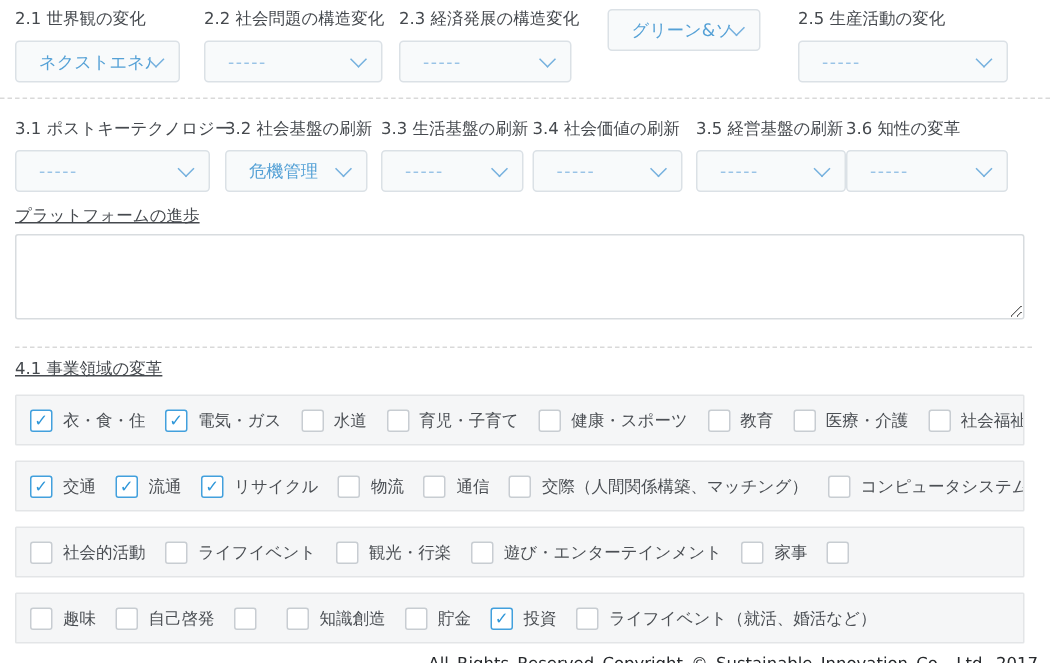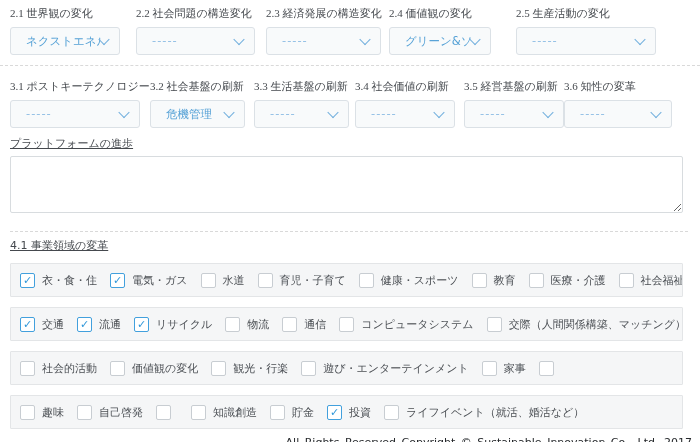--- a/index.html
+++ b/index.html
@@ -5,34 +5,34 @@
   html,body{margin:0;padding:0;background:#fff;}
   body{width:700px;height:442px;overflow:hidden;
        font-family:"DejaVu Sans","Liberation Sans",sans-serif;
        -webkit-font-smoothing:antialiased;}
   .page{padding:6px 0 0 10px;position:relative;width:690px;}
 
   
   .dd-row{display:flex;align-items:flex-start;}
   .dd-field{flex:0 0 auto;}
   .dd-label{font-size:11px;color:#45494e;white-space:nowrap;
-            margin-bottom:7px;line-height:14px;overflow:visible;font-family:Liberation Serif, serif;}
+            margin-bottom:7px;line-height:14px;overflow:visible;}
   .dd-box{position:relative;height:28px;background:#f8fafb;
           border:1px solid #dbe1e6;border-radius:3px;box-sizing:border-box;
           display:flex;align-items:center;cursor:pointer;width:100%;}
   .dd-value{font-size:11.5px;color:#55a1d6;padding-left:15px;white-space:nowrap;
             overflow:hidden;max-width:calc(100% - 32px);}
   .dd-value.ph{color:#97c2e6;letter-spacing:1px;}
   .chev{position:absolute;right:11px;top:50%;width:7px;height:7px;
         border-right:1.6px solid #74b0de;border-bottom:1.6px solid #74b0de;
         transform:translateY(-68%) rotate(45deg);}
 
   #ddrow-0 .f0{width:110px;margin-right:16px;}
   #ddrow-0 .f1{width:119px;margin-right:11px;}
-  #ddrow-0 .f2{width:115px;margin-right:8px;}
+  #ddrow-0 .f2{width:115px;margin-right:24px;}
   #ddrow-0 .f3{width:102px;margin-right:25px;}
   #ddrow-0 .f4{width:140px;}
   #ddrow-1 .f0{width:130px;margin-right:10px;text-align:right;}
   #ddrow-1 .f1{width:95px;margin-right:9px;}
   #ddrow-1 .f2{width:95px;margin-right:6px;}
   #ddrow-1 .f3{width:100px;margin-right:9px;}
   #ddrow-1 .f4{width:100px;}
   #ddrow-1 .f5{width:108px;}
 
   .divider{border-top:1px dashed #d9d9d9;height:0;}
@@ -83,21 +83,20 @@
         </div>
       </div>
       <div class="dd-field f2">
         <div class="dd-label">2.3 経済発展の構造変化</div>
         <div class="dd-box">
           <span class="dd-value ph">-----</span>
           <span class="chev"></span>
         </div>
       </div>
       <div class="dd-field f3">
-        <div class="dd-label">2.4 価値観の変化</div>
         <div class="dd-box">
           <span class="dd-value">グリーン&amp;ソー…</span>
           <span class="chev"></span>
         </div>
       </div>
       <div class="dd-field f4">
         <div class="dd-label">2.5 生産活動の変化</div>
         <div class="dd-box">
           <span class="dd-value ph">-----</span>
           <span class="chev"></span>
@@ -222,35 +221,35 @@
           <label class="cb-item">
             <span class="cb-box"></span>
             <span class="cb-label">物流</span>
           </label>
           <label class="cb-item">
             <span class="cb-box"></span>
             <span class="cb-label">通信</span>
           </label>
           <label class="cb-item">
             <span class="cb-box"></span>
+            <span class="cb-label">交際（人間関係構築、マッチング）</span>
+          </label>
+          <label class="cb-item">
+            <span class="cb-box"></span>
             <span class="cb-label">コンピュータシステム</span>
           </label>
-          <label class="cb-item">
-            <span class="cb-box"></span>
-            <span class="cb-label">交際（人間関係構築、マッチング）</span>
-          </label>
         </div>
         <div class="cb-row">
           <label class="cb-item">
             <span class="cb-box"></span>
             <span class="cb-label">社会的活動</span>
           </label>
           <label class="cb-item">
             <span class="cb-box"></span>
-            <span class="cb-label">価値観の変化</span>
+            <span class="cb-label">ライフイベント</span>
           </label>
           <label class="cb-item">
             <span class="cb-box"></span>
             <span class="cb-label">観光・行楽</span>
           </label>
           <label class="cb-item">
             <span class="cb-box"></span>
             <span class="cb-label">遊び・エンターテインメント</span>
           </label>
           <label class="cb-item">

